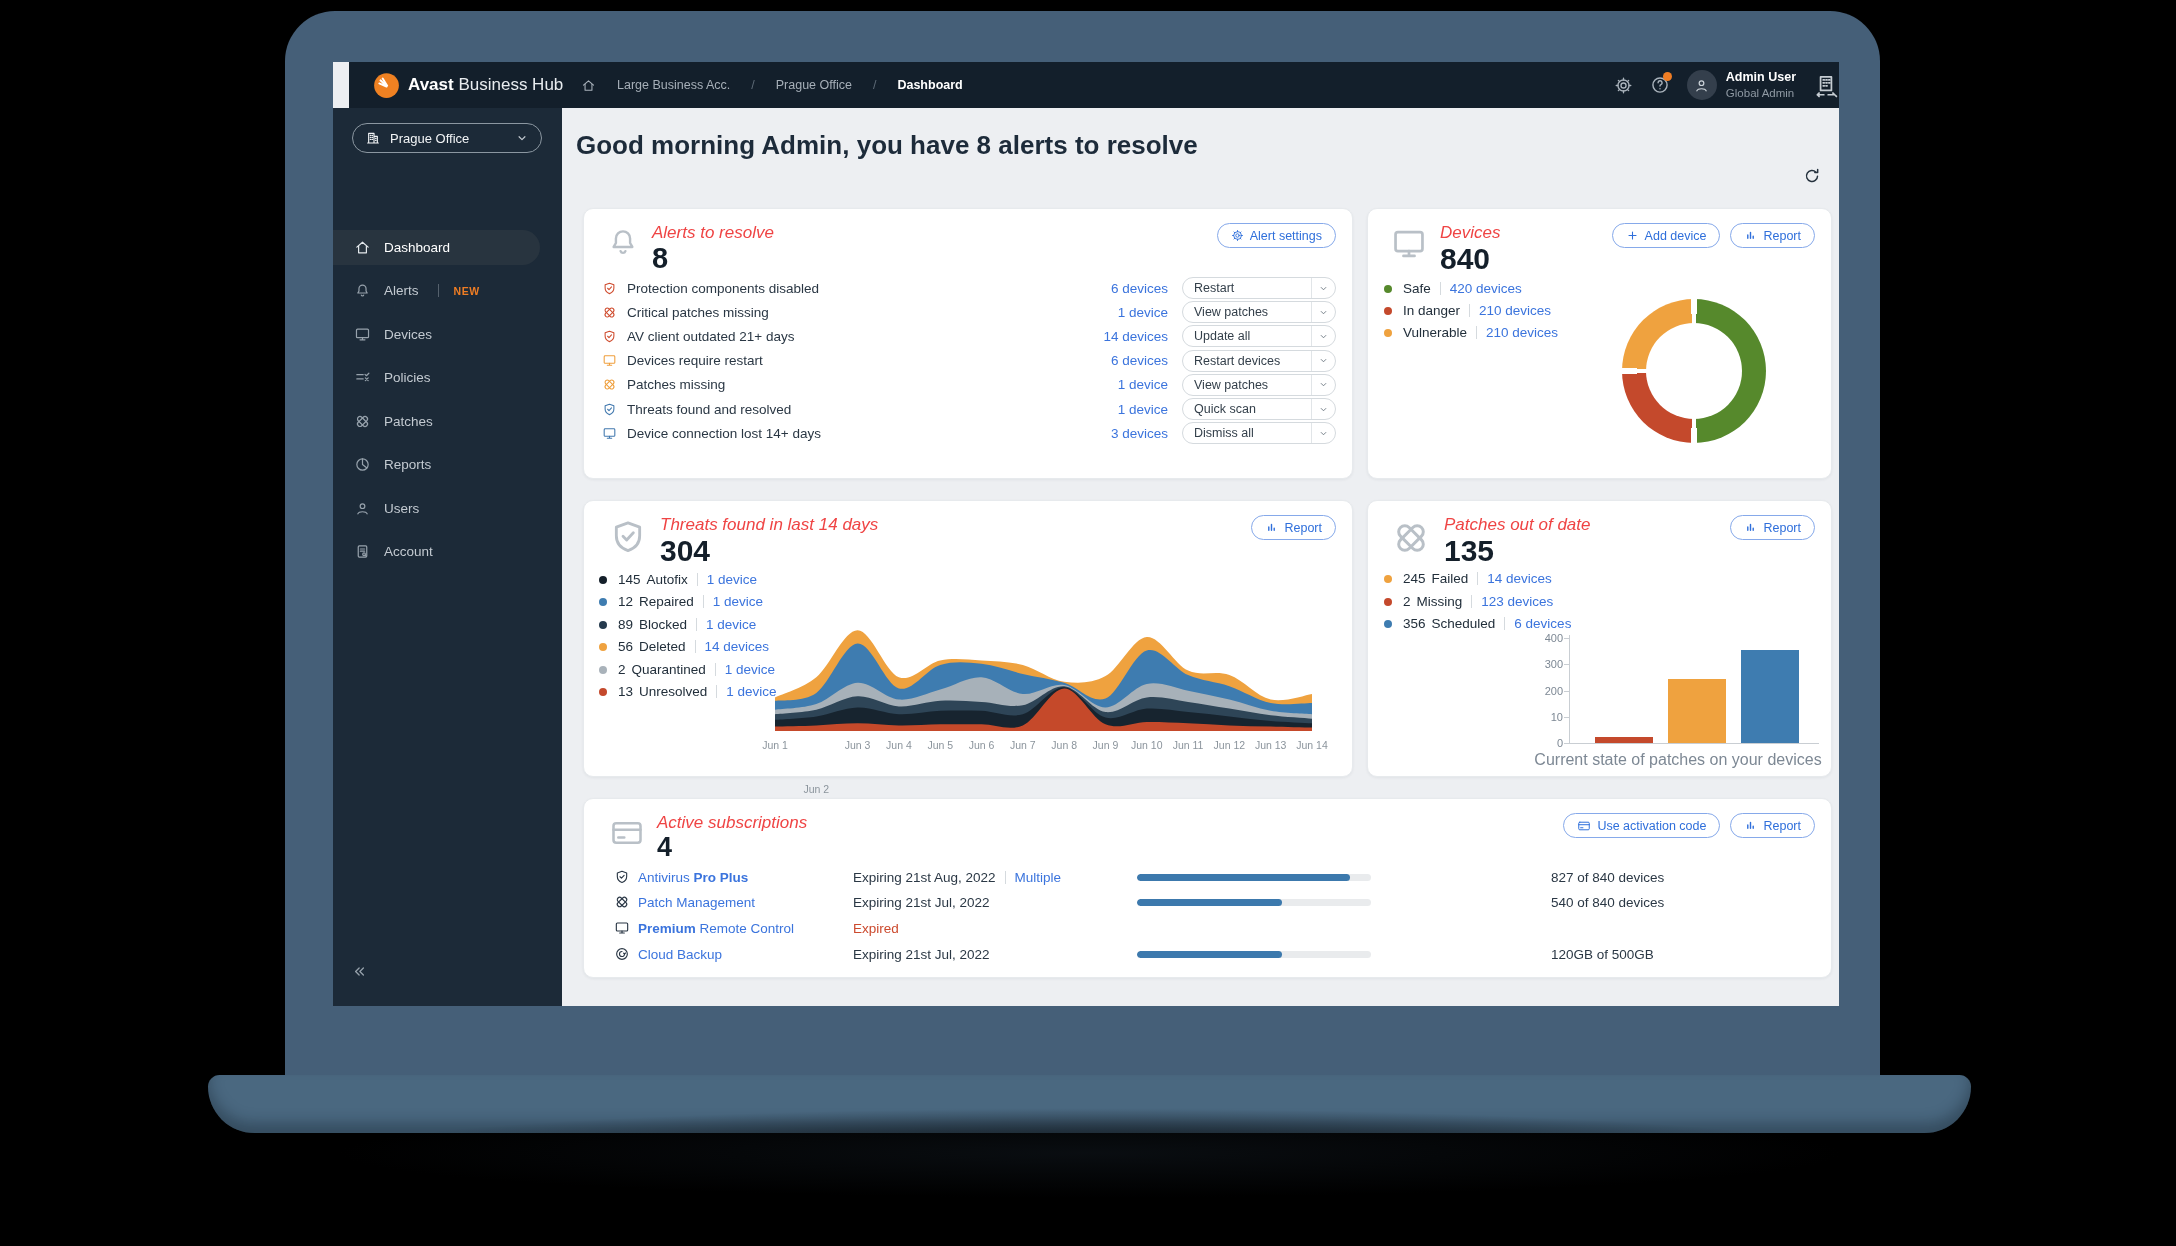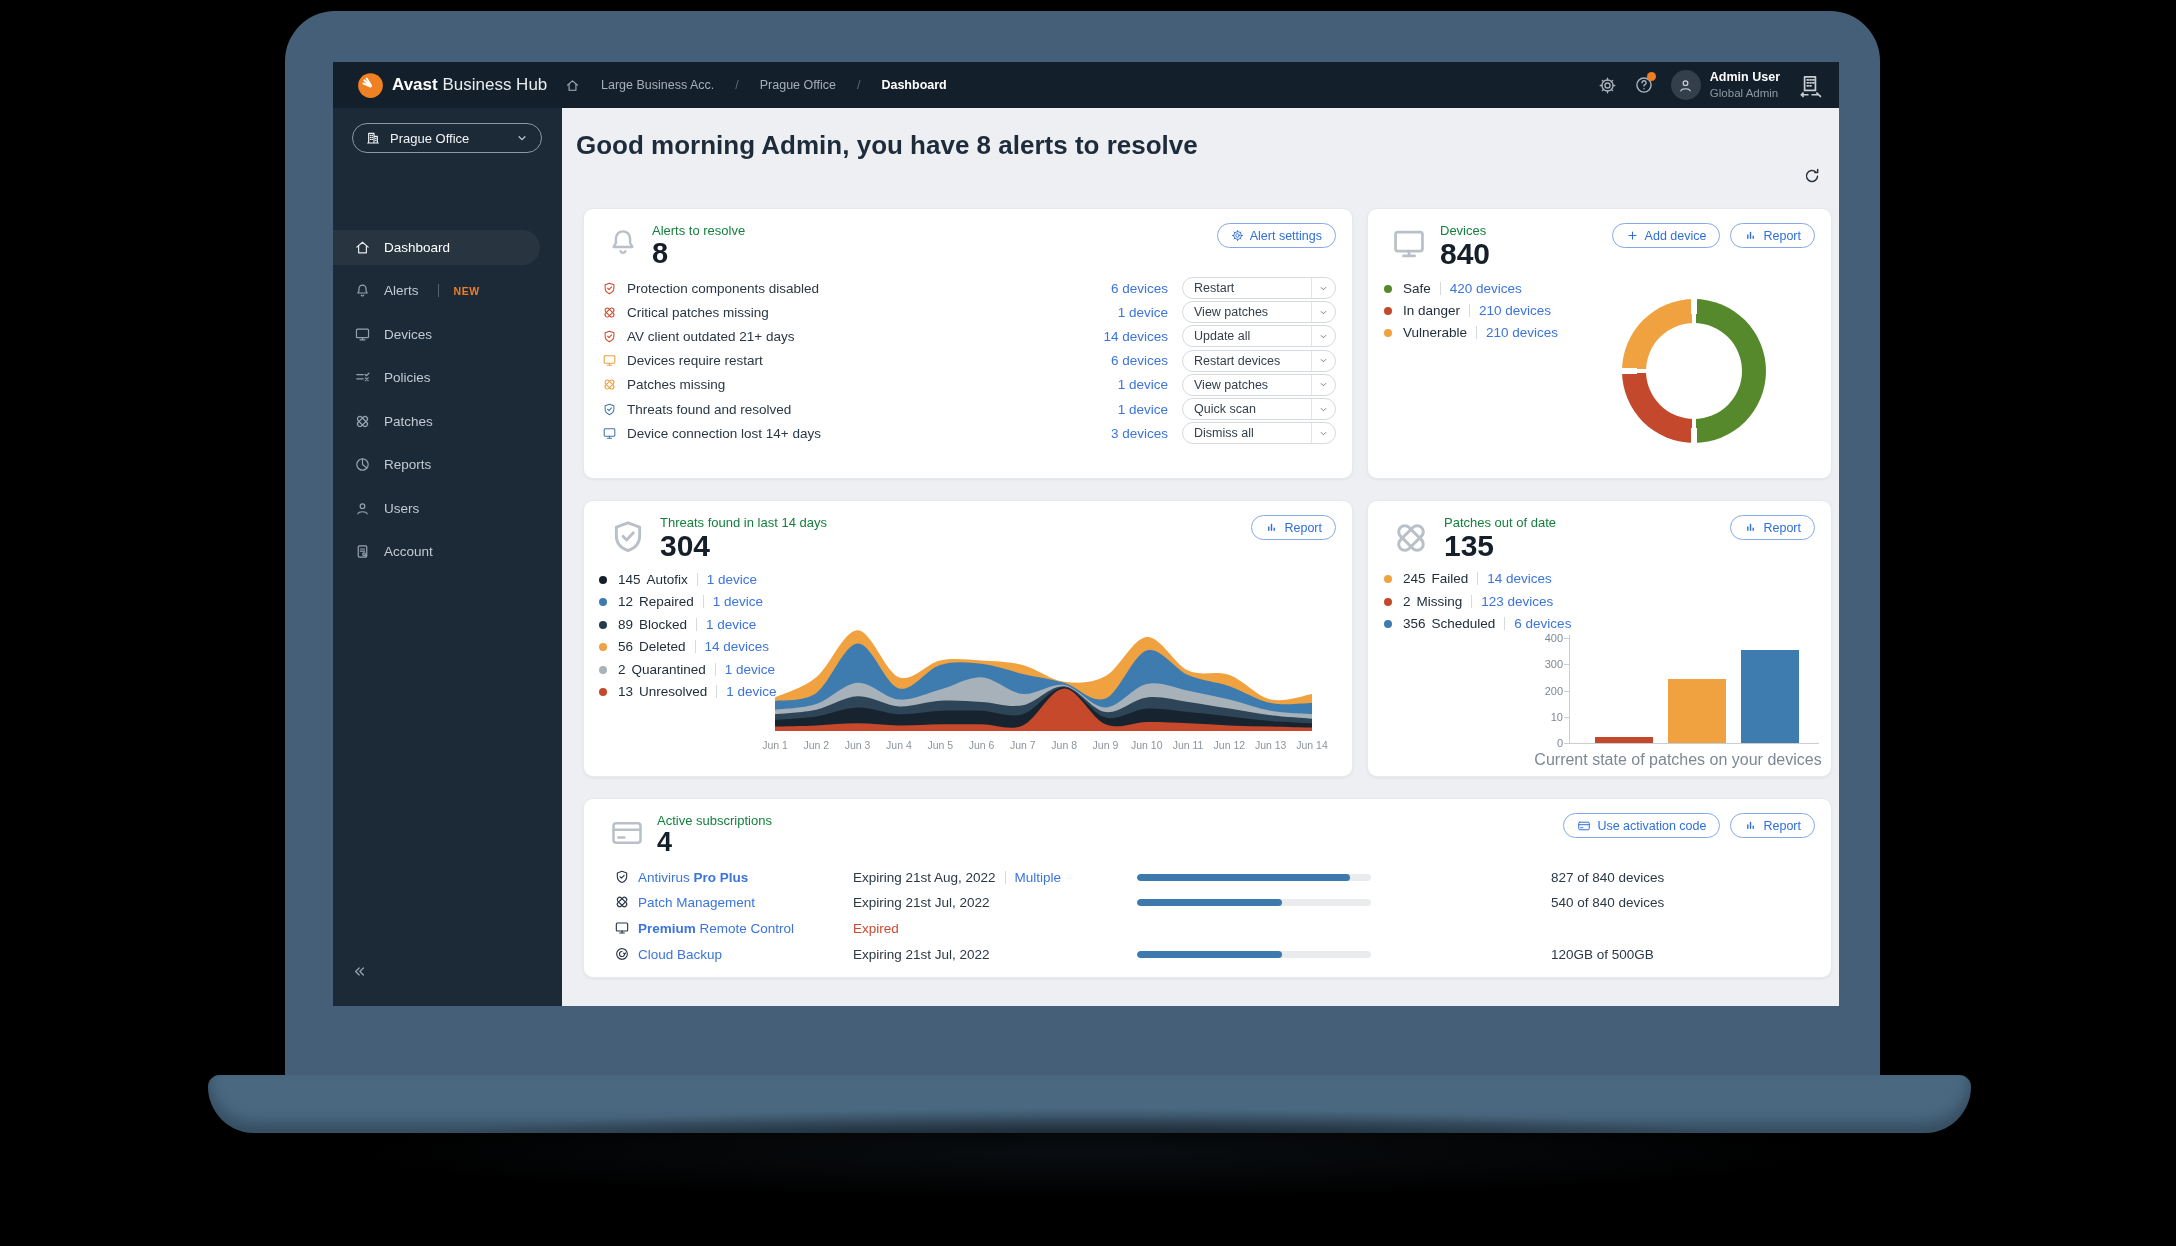--- a/index.html
+++ b/index.html
@@ -12,21 +12,21 @@
          background:#455f78; border-radius:50px 50px 0 0; }
   .screen { position:absolute; left:48px; top:51px; width:1506px; height:944px;
             background:#edeff2; overflow:hidden; }
   .base { position:absolute; left:208px; top:1075px; width:1763px; height:58px;
           background:#4a6880; border-radius:12px 12px 48px 48px;
           box-shadow: inset 0 -10px 14px rgba(15,25,34,.35); }
   .base-shadow { position:absolute; left:330px; top:1108px; width:1520px; height:90px;
           background:radial-gradient(ellipse at center, rgba(10,14,18,.95) 0%, rgba(0,0,0,0) 70%); }
 
   
-  .topbar { position:absolute; left:0; top:0; width:1506px; height:46px; background:#131f2b;
+  .topbar { position:absolute; left:16px; top:0; width:1506px; height:46px; background:#131f2b;
             display:flex; align-items:center; color:#fff; }
   .brand { display:flex; align-items:center; gap:8px; margin-left:24px; width:200px; }
   .brand-text { font-size:17px; color:#fff; white-space:nowrap; }
   .brand-text b { font-weight:700; }
   .brand-text span { font-weight:400; color:#e8ecef; }
   .crumbs { display:flex; align-items:center; gap:21px; margin-left:8px; font-size:12.5px; color:#a6afb8; }
   .crumbs .sep { color:#5d6a76; }
   .crumbs .last { color:#fff; font-weight:700; }
   .top-right { margin-left:auto; margin-right:16px; display:flex; align-items:center; gap:17px; }
   .tico { color:#aab3bc; display:flex; }
@@ -64,21 +64,21 @@
   .card { position:absolute; background:#fff; border:1px solid #e7eaed; border-radius:10px;
           box-shadow:0 1px 3px rgba(25,35,46,.06); }
   #card-alerts   { left:21px;  top:100px; width:770px;  height:271px; }
   #card-devices  { left:805px; top:100px; width:465px;  height:271px; }
   #card-threats  { left:21px;  top:392px; width:770px;  height:277px; }
   #card-patches  { left:805px; top:392px; width:465px;  height:277px; }
   #card-subs     { left:21px;  top:690px; width:1249px; height:180px; }
 
   .chead { position:absolute; left:22px; top:14px; display:flex; gap:12px; align-items:flex-start; }
   .chead .hicon { color:#b9c0c7; display:flex; margin-top:2px; }
-  .clabel { font-size:13px; color:#15803d; }
+  .clabel { font-size:17px; color:#ef4444;font-style:italic; }
   .ccount { font-size:30px; font-weight:800; color:#141f2a; line-height:1.05; }
   .cbtns { position:absolute; right:16px; top:14px; display:flex; gap:10px; }
   .pill-btn { display:flex; align-items:center; gap:6px; height:25px; padding:0 13px;
               border:1px solid #86a9ea; border-radius:14px; color:#2f6fdb; font-size:12.5px;
               background:#fff; cursor:pointer; white-space:nowrap; }
   .pill-btn .bico { display:flex; color:#2f6fdb; }
 
   
   .alist { position:absolute; left:18px; top:67px; width:734px; }
   .arow { height:24.2px; display:flex; align-items:center; }
@@ -634,21 +634,21 @@
           <svg id="threat-chart" width="545" height="118">
               <path d="M4.0,78.4C10.9,75.0 31.5,69.4 45.3,58.2C59.1,47.0 72.8,11.2 86.6,11.2C100.4,11.2 114.2,53.2 127.9,58.2C141.7,63.3 155.5,44.2 169.2,41.4C183.0,38.6 196.8,40.7 210.5,41.4C224.3,42.2 238.1,42.4 251.8,45.9C265.6,49.5 279.4,60.9 293.2,62.7C306.9,64.6 320.7,64.6 334.5,57.1C348.2,49.7 362.0,18.9 375.8,17.9C389.5,17.0 403.3,45.2 417.1,51.5C430.8,57.9 444.6,51.1 458.4,56.0C472.2,60.9 485.9,77.5 499.7,80.6C513.5,83.8 534.1,76.0 541.0,75.0L541,112L4,112Z" fill="#efa23f"></path>
               <path d="M4.0,81.8C10.9,80.5 31.5,83.4 45.3,73.9C59.1,64.4 72.8,25.4 86.6,24.6C100.4,23.9 114.2,65.9 127.9,69.4C141.7,73.0 155.5,50.0 169.2,45.9C183.0,41.8 196.8,43.3 210.5,44.8C224.3,46.3 238.1,51.7 251.8,54.9C265.6,58.1 279.4,59.7 293.2,63.8C306.9,67.9 320.7,84.9 334.5,79.5C348.2,74.1 362.0,35.3 375.8,31.4C389.5,27.4 403.3,50.0 417.1,56.0C430.8,62.0 444.6,62.5 458.4,67.2C472.2,71.9 485.9,81.2 499.7,84.0C513.5,86.8 534.1,84.0 541.0,84.0L541,112L4,112Z" fill="#3e7cb0"></path>
               <path d="M4.0,90.7C10.9,89.8 31.5,89.6 45.3,85.1C59.1,80.6 72.8,64.6 86.6,63.8C100.4,63.1 114.2,79.5 127.9,80.6C141.7,81.8 155.5,74.3 169.2,70.6C183.0,66.8 196.8,57.5 210.5,58.2C224.3,59.0 238.1,73.7 251.8,75.0C265.6,76.3 279.4,63.8 293.2,66.1C306.9,68.3 320.7,88.7 334.5,88.5C348.2,88.3 362.0,67.8 375.8,65.0C389.5,62.2 403.3,69.1 417.1,71.7C430.8,74.3 444.6,77.3 458.4,80.6C472.2,84.0 485.9,89.4 499.7,91.8C513.5,94.3 534.1,94.6 541.0,95.2L541,112L4,112Z" fill="#a7b1b9"></path>
               <path d="M4.0,95.2C10.9,94.5 31.5,93.7 45.3,90.7C59.1,87.7 72.8,77.8 86.6,77.3C100.4,76.7 114.2,86.6 127.9,87.4C141.7,88.1 155.5,82.5 169.2,81.8C183.0,81.0 196.8,82.1 210.5,82.9C224.3,83.6 238.1,88.9 251.8,86.2C265.6,83.6 279.4,66.1 293.2,67.2C306.9,68.3 320.7,91.1 334.5,93.0C348.2,94.8 362.0,80.1 375.8,78.4C389.5,76.7 403.3,81.0 417.1,82.9C430.8,84.7 444.6,87.4 458.4,89.6C472.2,91.8 485.9,94.6 499.7,96.3C513.5,98.0 534.1,99.1 541.0,99.7L541,112L4,112Z" fill="#2e4557"></path>
               <path d="M4.0,100.8C10.9,100.2 31.5,99.5 45.3,97.4C59.1,95.4 72.8,88.9 86.6,88.5C100.4,88.1 114.2,94.6 127.9,95.2C141.7,95.8 155.5,92.4 169.2,91.8C183.0,91.3 196.8,91.3 210.5,91.8C224.3,92.4 238.1,99.1 251.8,95.2C265.6,91.3 279.4,67.8 293.2,68.3C306.9,68.9 320.7,95.0 334.5,98.6C348.2,102.1 362.0,90.5 375.8,89.6C389.5,88.7 403.3,91.7 417.1,93.0C430.8,94.3 444.6,95.9 458.4,97.4C472.2,98.9 485.9,100.8 499.7,101.9C513.5,103.0 534.1,103.8 541.0,104.2L541,112L4,112Z" fill="#17242f"></path>
               <path d="M4.0,107.5C10.9,107.3 31.5,107.0 45.3,106.4C59.1,105.8 72.8,104.2 86.6,104.2C100.4,104.2 114.2,106.2 127.9,106.4C141.7,106.6 155.5,105.5 169.2,105.3C183.0,105.1 196.8,105.1 210.5,105.3C224.3,105.5 238.1,112.4 251.8,106.4C265.6,100.4 279.4,69.6 293.2,69.4C306.9,69.3 320.7,99.7 334.5,105.3C348.2,110.9 362.0,103.2 375.8,103.0C389.5,102.9 403.3,103.6 417.1,104.2C430.8,104.7 444.6,105.8 458.4,106.4C472.2,107.0 485.9,107.1 499.7,107.5C513.5,107.9 534.1,108.5 541.0,108.6L541,112L4,112Z" fill="#c5492a"></path>
             </svg>
           <div id="threat-xlabels">
               <span style="left: 4px;">Jun 1</span>
-              <span style="left: 45.3077px;">Jun 2</span>
+              <span style="left: 45.3077px; margin-top: 44px;">Jun 2</span>
               <span style="left: 86.6154px;">Jun 3</span>
               <span style="left: 127.923px;">Jun 4</span>
               <span style="left: 169.231px;">Jun 5</span>
               <span style="left: 210.538px;">Jun 6</span>
               <span style="left: 251.846px;">Jun 7</span>
               <span style="left: 293.154px;">Jun 8</span>
               <span style="left: 334.462px;">Jun 9</span>
               <span style="left: 375.769px;">Jun 10</span>
               <span style="left: 417.077px;">Jun 11</span>
               <span style="left: 458.385px;">Jun 12</span>

